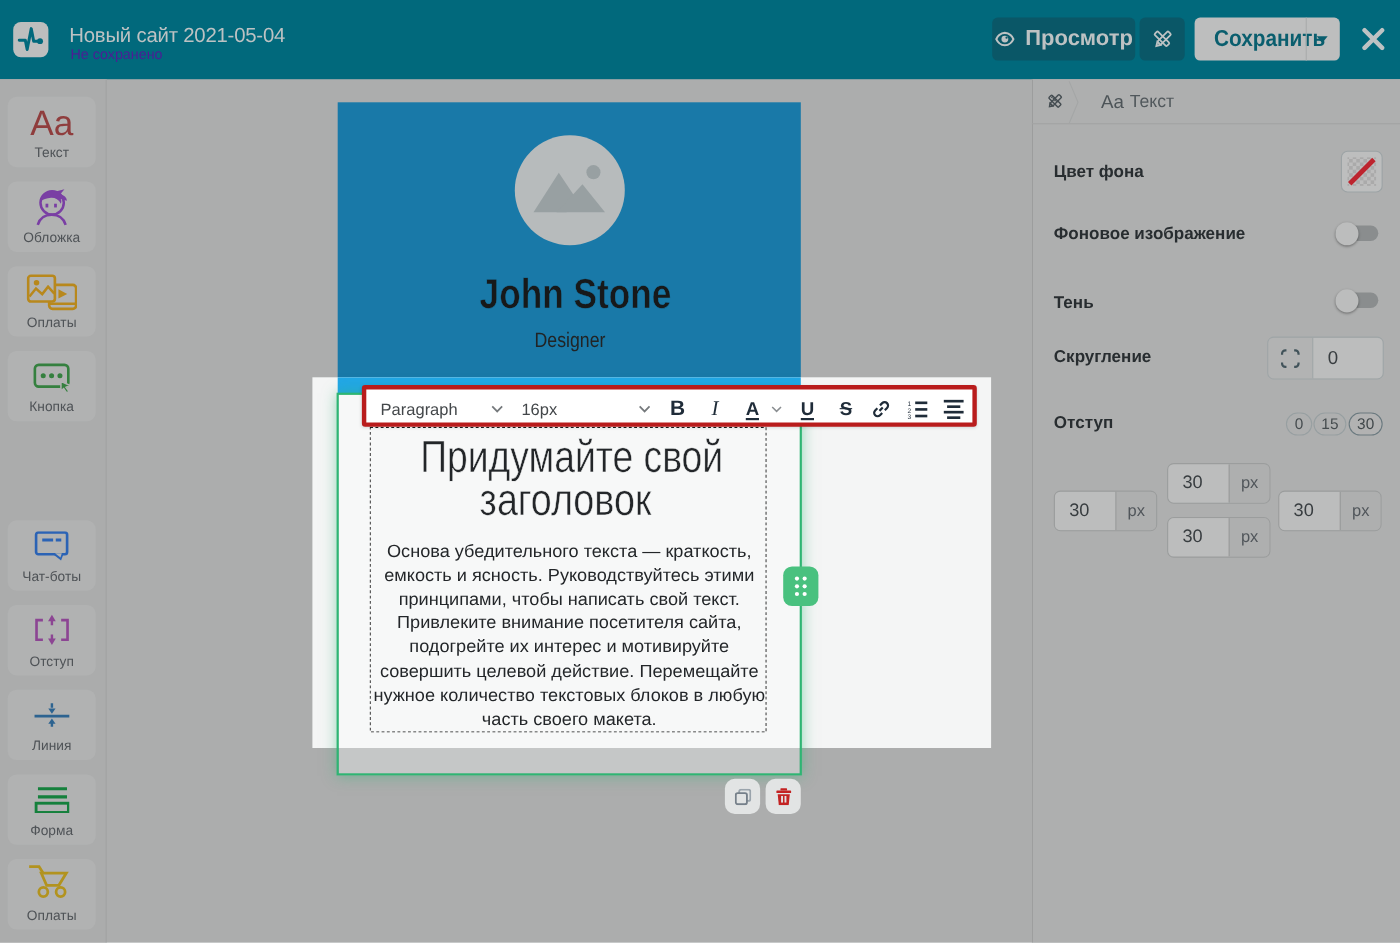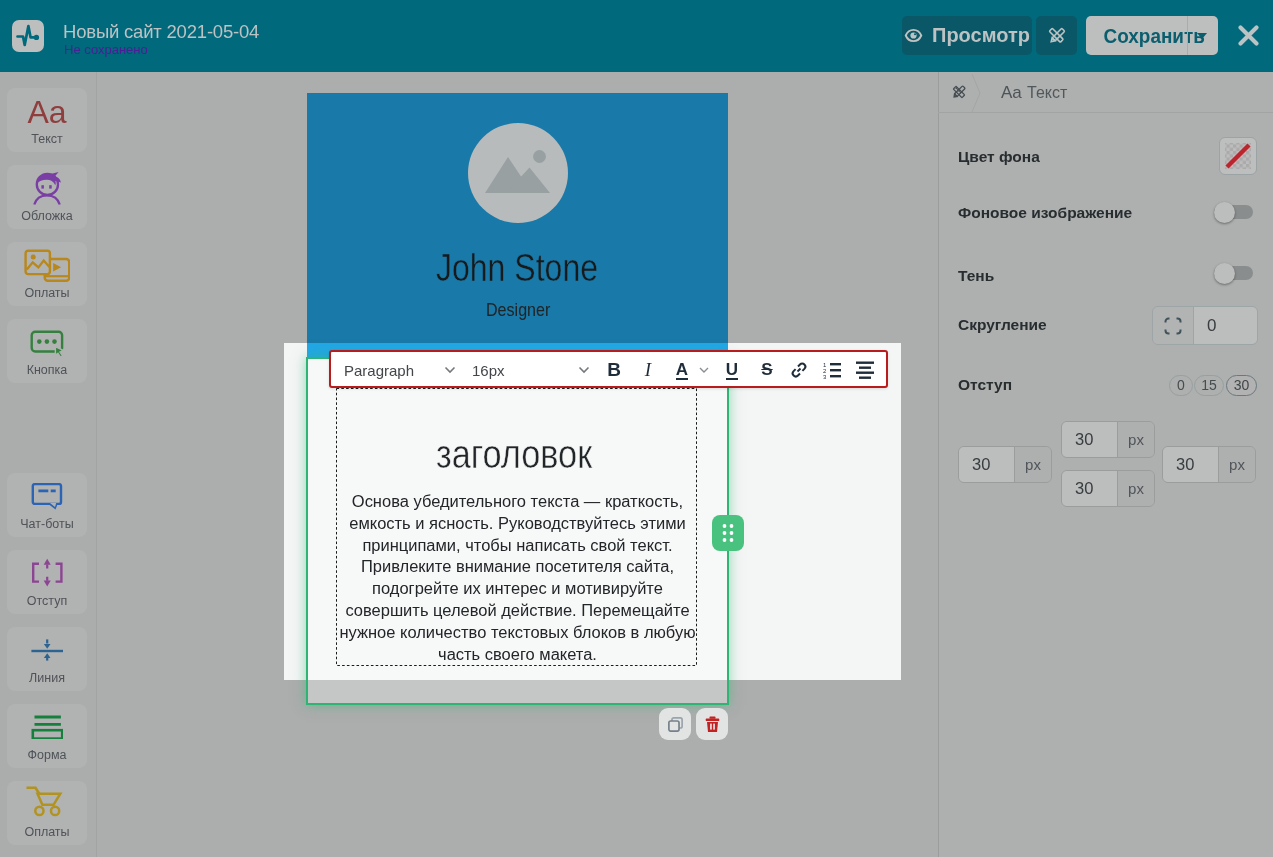--- a/index.html
+++ b/index.html
@@ -29,21 +29,21 @@
   #avatar{left:468px;top:123px;width:100px;height:100px;border-radius:50%;background:#b7bbbc;}
   #jname{color:#17191a;-webkit-text-stroke:0.5px #1979a8;}
   #jrole{color:#212425;}
   
   #hole{left:284px;top:343px;width:617px;height:337px;background:#f4f5f5;}
   #bluestrip{left:307px;top:343px;width:421px;height:15px;background:#22a7e6;}
   #pagewhite{left:307px;top:358px;width:421px;height:322px;background:#f7f8f8;}
   #strip-bottom{left:308px;top:680px;width:419px;height:24px;background:#c5c7c7;}
   #greenrect{left:306px;top:357px;width:423px;height:348px;border:2px solid #2eb573;box-sizing:border-box;box-shadow:0 0 12px rgba(46,181,115,0.5);}
   
-  #toolbar{left:329px;top:350px;width:559px;height:38px;background:#ffffff;border:2px solid #b91c1c;border-radius:3px;box-sizing:border-box;box-shadow:0 1px 3px rgba(0,0,0,0.12);}
+  #toolbar{left:329px;top:350px;width:559px;height:38px;background:#ffffff;border:4px solid #b91c1c;border-radius:3px;box-sizing:border-box;box-shadow:0 1px 3px rgba(0,0,0,0.12);}
   .ti{position:absolute;top:0;height:36px;display:flex;align-items:center;justify-content:center;color:#1f2c39;}
   
   #dashed{left:336px;top:388px;width:361px;height:278px;}
   .hl{position:absolute;white-space:nowrap;color:#232629;-webkit-text-stroke:0.5px #f7f8f8;}
   #para{left:307px;width:421px;text-align:center;color:#232629;font-size:16px;line-height:21.8px;transform:scaleX(1.03);transform-origin:center top;}
   
   #handle{left:712px;top:515px;width:32px;height:36px;border-radius:8px;background:#49c17f;}
   #btn-copy{left:659px;top:708px;width:32px;height:32px;border-radius:9px;background:#e2e4e4;display:flex;align-items:center;justify-content:center;}
   #btn-del{left:696px;top:708px;width:32px;height:32px;border-radius:9px;background:#e2e4e4;display:flex;align-items:center;justify-content:center;}
   
@@ -194,32 +194,33 @@
   </div>
 
   <div class="abs" id="cover"></div>
   <div class="abs" id="avatar"><svg width="100" height="100" viewBox="0 0 100 100">
         <g fill="#98a0a2">
           <circle cx="71.5" cy="33.5" r="6.4"></circle>
           <path d="M17 70 L40 34 L54 55 L47 70 Z"></path>
           <path d="M38 70 L61.5 44.5 L82 70 Z"></path>
         </g>
       </svg></div>
-  <div class="abs" id="jname" style="left:436px;top:249px;"><span style="display:inline-block;white-space:nowrap;font-size:38px;line-height:38px;transform:scaleX(0.8426);transform-origin:left top;">John Stone</span></div>
+  <div class="abs" id="jname" style="left:436px;top:249px;font-weight:bold;"><span style="display:inline-block;white-space:nowrap;font-size:38px;line-height:38px;transform:scaleX(0.8426);transform-origin:left top;">John Stone</span></div>
   <div class="abs" id="jrole" style="left:486px;top:300px;"><span style="display:inline-block;white-space:nowrap;font-size:19px;line-height:19px;transform:scaleX(0.8461);transform-origin:left top;">Designer</span></div>
 
   <div class="abs" id="hole"></div>
   <div class="abs" id="bluestrip"></div>
   <div class="abs" id="pagewhite"></div>
   <div class="abs" id="strip-bottom"></div>
   <div class="abs" id="greenrect"></div>
 
   <div class="abs" id="dashed"><svg width="361" height="278">
         <rect x="0.5" y="0.5" width="360" height="277" fill="none" stroke="#1b1b1b" stroke-width="1" stroke-dasharray="2.6 2.2"></rect>
       </svg></div>
+  <div class="abs hl" id="hl1" style="left:382px;top:395px;"><span style="display:inline-block;font-size:41px;line-height:41px;transform:scaleX(0.827);transform-origin:left top;">Придумайте свой</span></div>
   <div class="abs hl" id="hl2" style="left:416px;top:434px;margin-left:20px;"><span style="display:inline-block;font-size:41px;line-height:41px;transform:scaleX(0.836);transform-origin:left top;">заголовок</span></div>
   <div class="abs" id="para" style="top:491px;">Основа убедительного текста — краткость,<br>емкость и ясность. Руководствуйтесь этими<br>принципами, чтобы написать свой текст.<br>Привлеките внимание посетителя сайта,<br>подогрейте их интерес и мотивируйте<br>совершить целевой действие. Перемещайте<br>нужное количество текстовых блоков в любую<br>часть своего макета.</div>
 
   <div class="abs" id="toolbar">
     <div class="ti" style="left:13px;color:#43474a;font-size:15px;">Paragraph</div>
     <div class="ti" style="left:113px;">
         <svg width="12" height="8" viewBox="0 0 12 8" fill="none">
           <path d="M1.5 1.5L6 6l4.5-4.5" stroke="#75797c" stroke-width="1.6"></path>
         </svg>
       </div>

